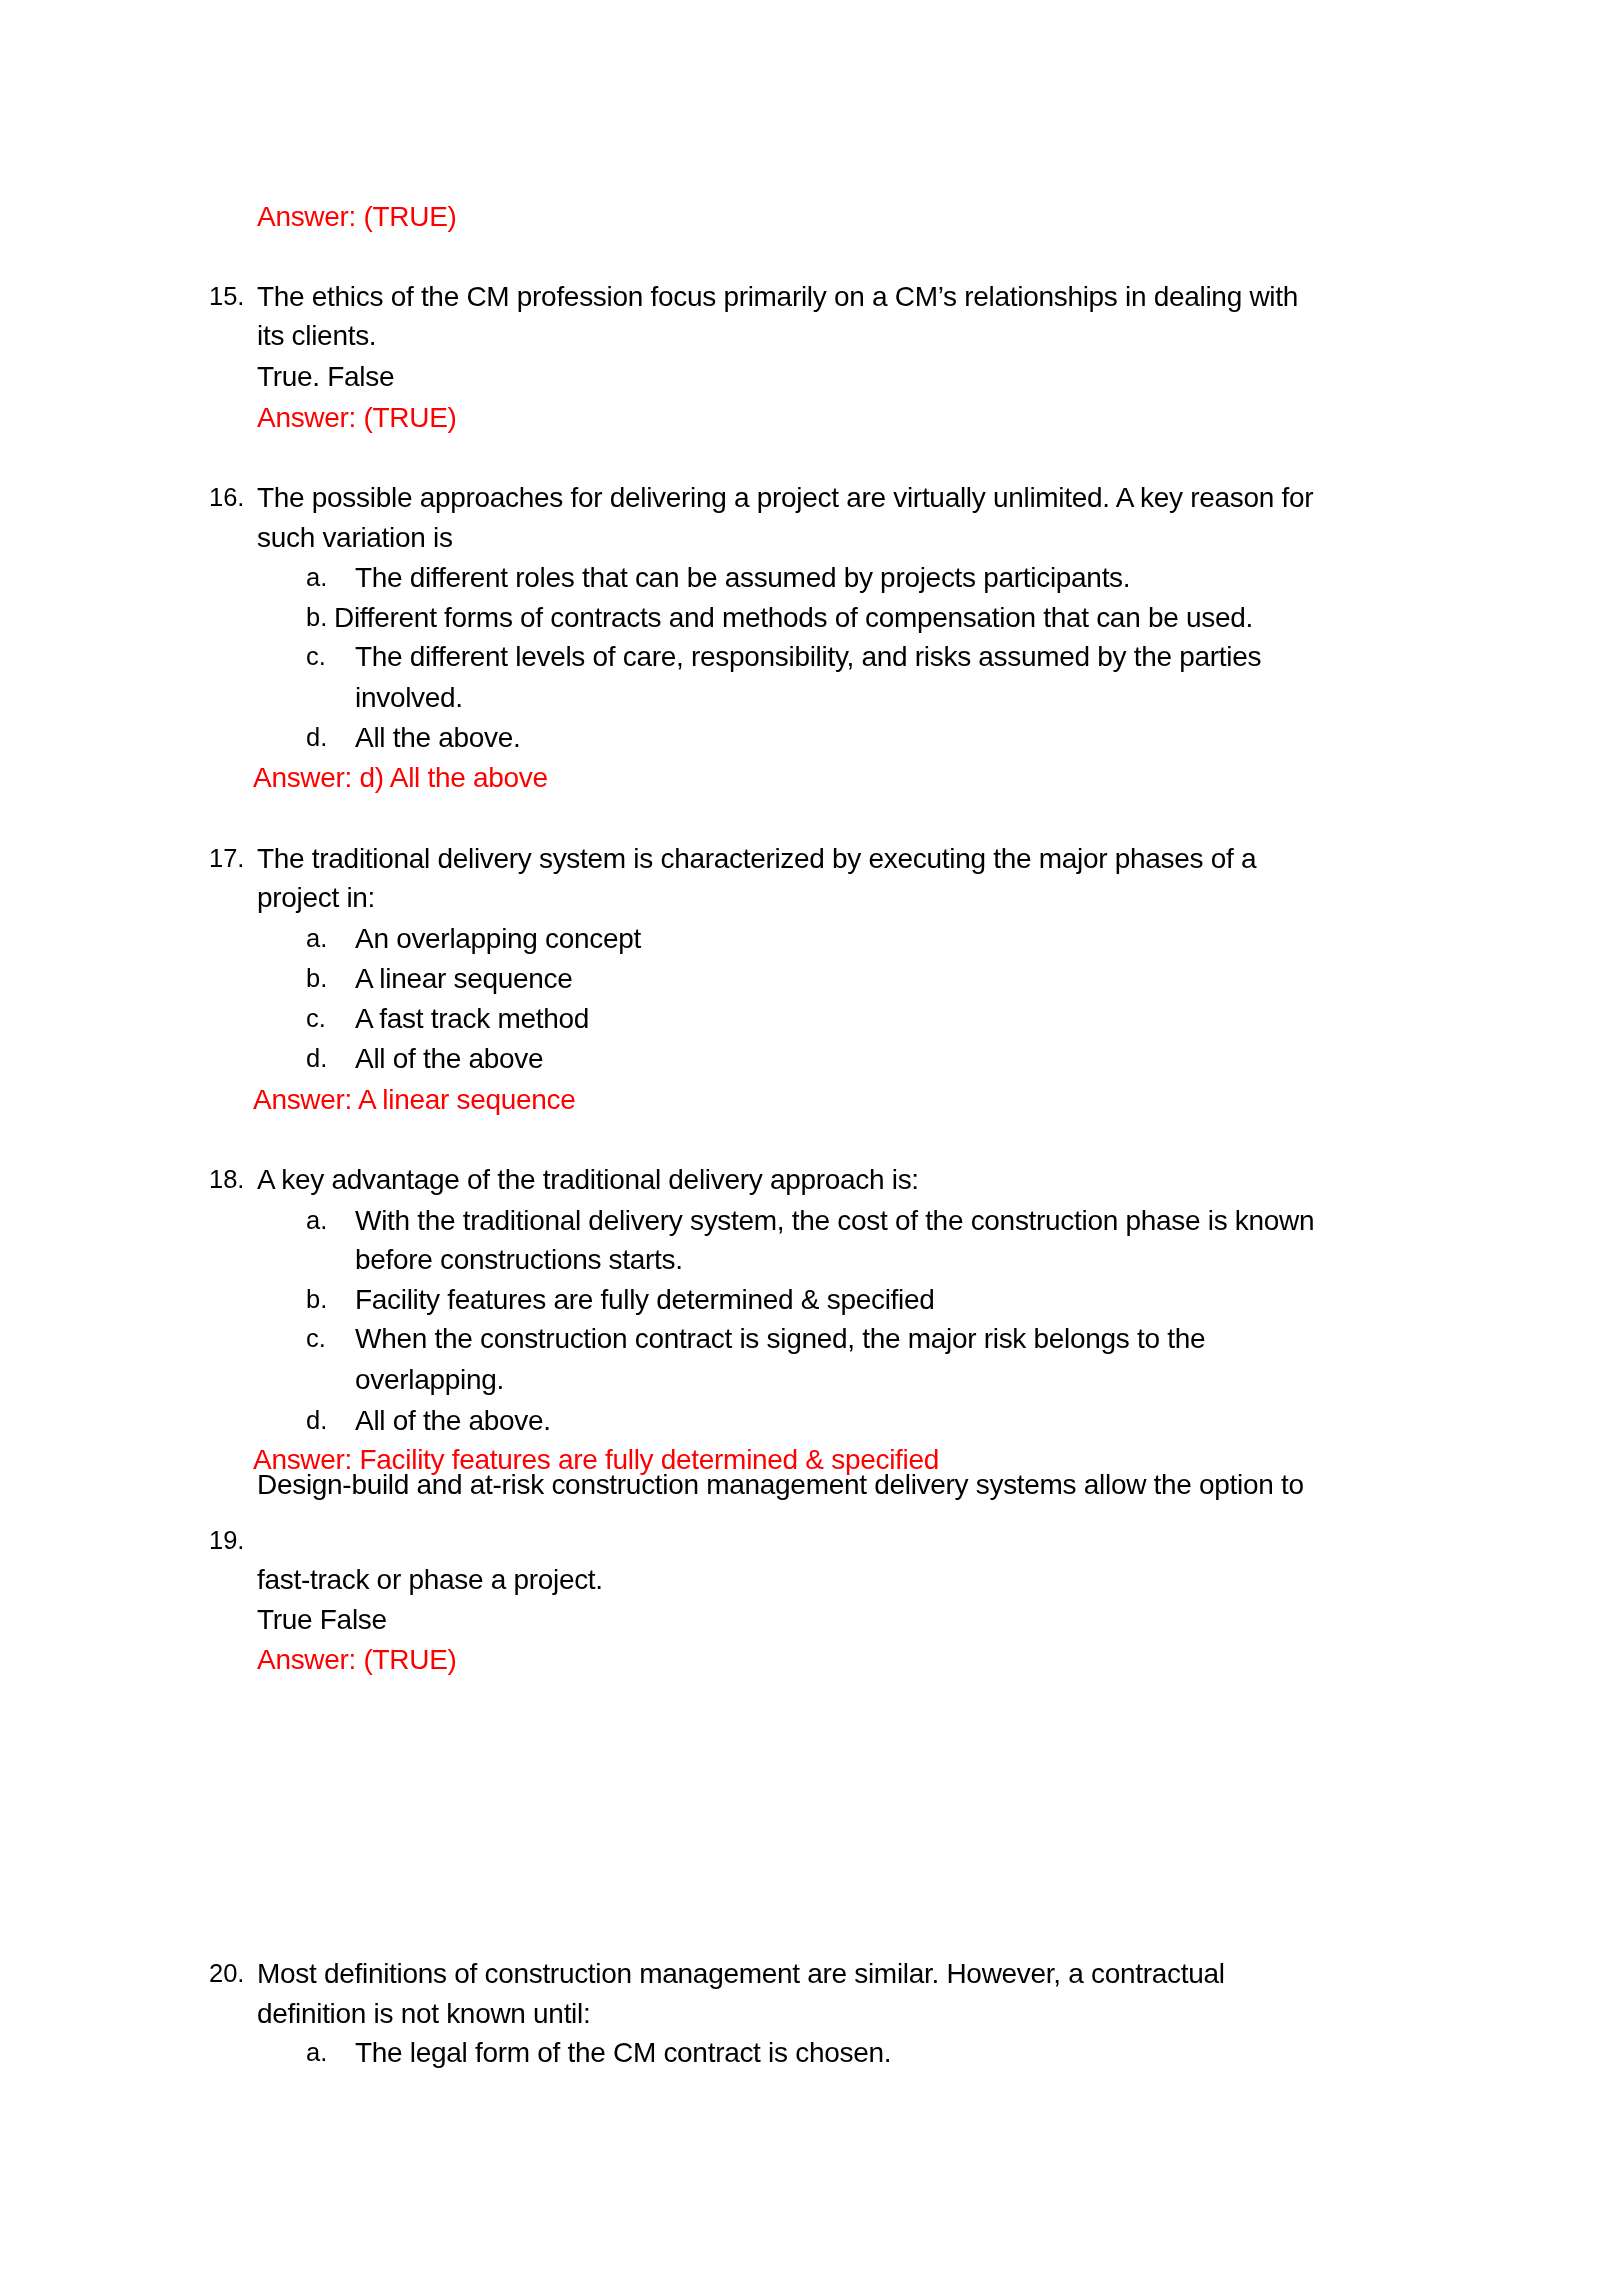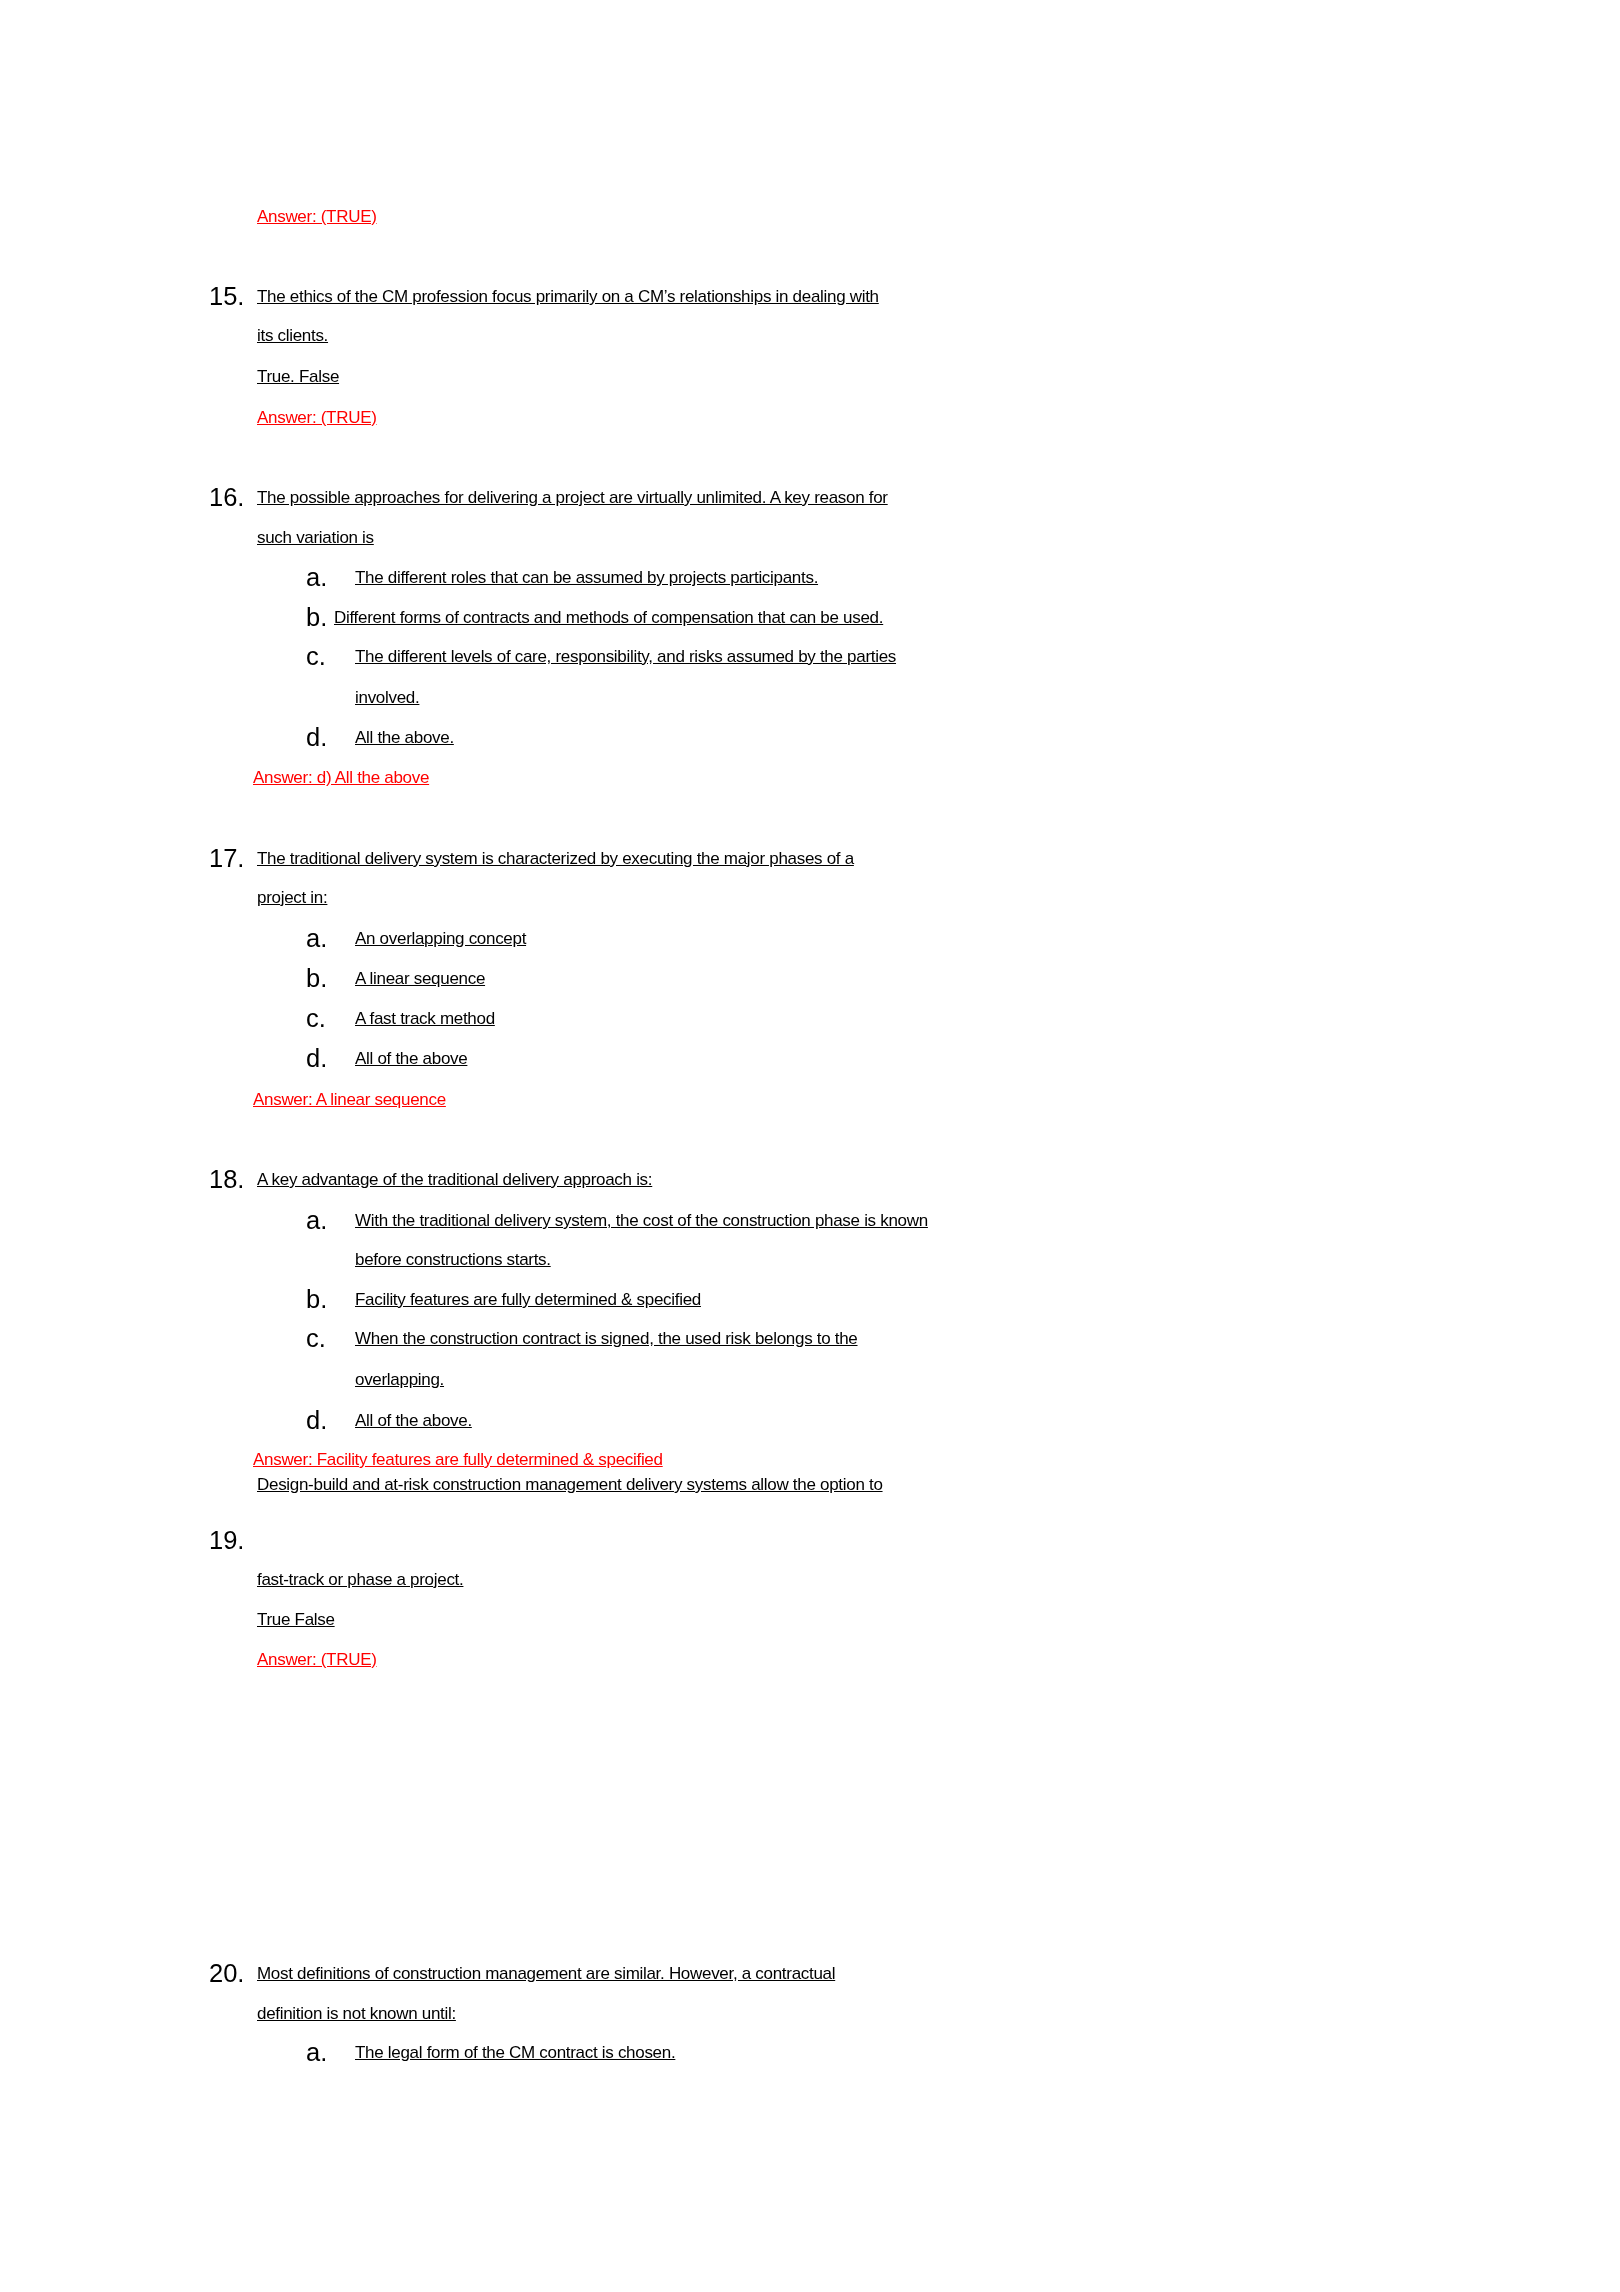--- a/index.html
+++ b/index.html
@@ -1,19 +1,19 @@
 <!DOCTYPE html>
 <html><head>
 <meta charset="utf-8">
 <style>
   html, body { margin:0; padding:0; background:#ffffff; }
   body { width:1620px; height:2293px; position:relative; overflow:hidden;
          font-family:"Liberation Sans", sans-serif; color:#000000; }
-  .ln { position:absolute; white-space:nowrap; font-size:17px; line-height:29px;
-        letter-spacing:-0.3px;text-decoration:underline; }
+  .ln { position:absolute; white-space:nowrap; font-size:28px; line-height:29px;
+        letter-spacing:-0.3px; }
   .ans { color:#ff0000; }
   .num { position:absolute; white-space:nowrap; font-size:25.5px; line-height:29px; }
 </style>
 </head>
 <body>
 
 <div class="ln ans" style="left:257px;top:202px">Answer: (TRUE)</div>
 
 <div>
   <div class="num" style="left:209px;top:282px">15.</div>
@@ -69,21 +69,21 @@
   <div class="ln" style="left:257px;top:1165px">A key advantage of the traditional delivery approach is:</div>
 
   <div class="num" style="left:306px;top:1206px">a.</div>
   <div class="ln" style="left:355px;top:1206px">With the traditional delivery system, the cost of the construction phase is known</div>
   <div class="ln" style="left:355px;top:1245px">before constructions starts.</div>
 
   <div class="num" style="left:306px;top:1285px">b.</div>
   <div class="ln" style="left:355px;top:1285px">Facility features are fully determined &amp; specified</div>
 
   <div class="num" style="left:306px;top:1324px">c.</div>
-  <div class="ln" style="left:355px;top:1324px">When the construction contract is signed, the used risk belongs to the</div>
+  <div class="ln" style="left:355px;top:1324px">When the construction contract is signed, the major risk belongs to the</div>
   <div class="ln" style="left:355px;top:1365px">overlapping.</div>
 
   <div class="num" style="left:306px;top:1406px">d.</div>
   <div class="ln" style="left:355px;top:1406px">All of the above.</div>
 
   <div class="ln ans" style="left:253px;top:1445px">Answer: Facility features are fully determined &amp; specified</div>
 </div>
 
 <div>
   <div class="num" style="left:209px;top:1526px">19.</div>

